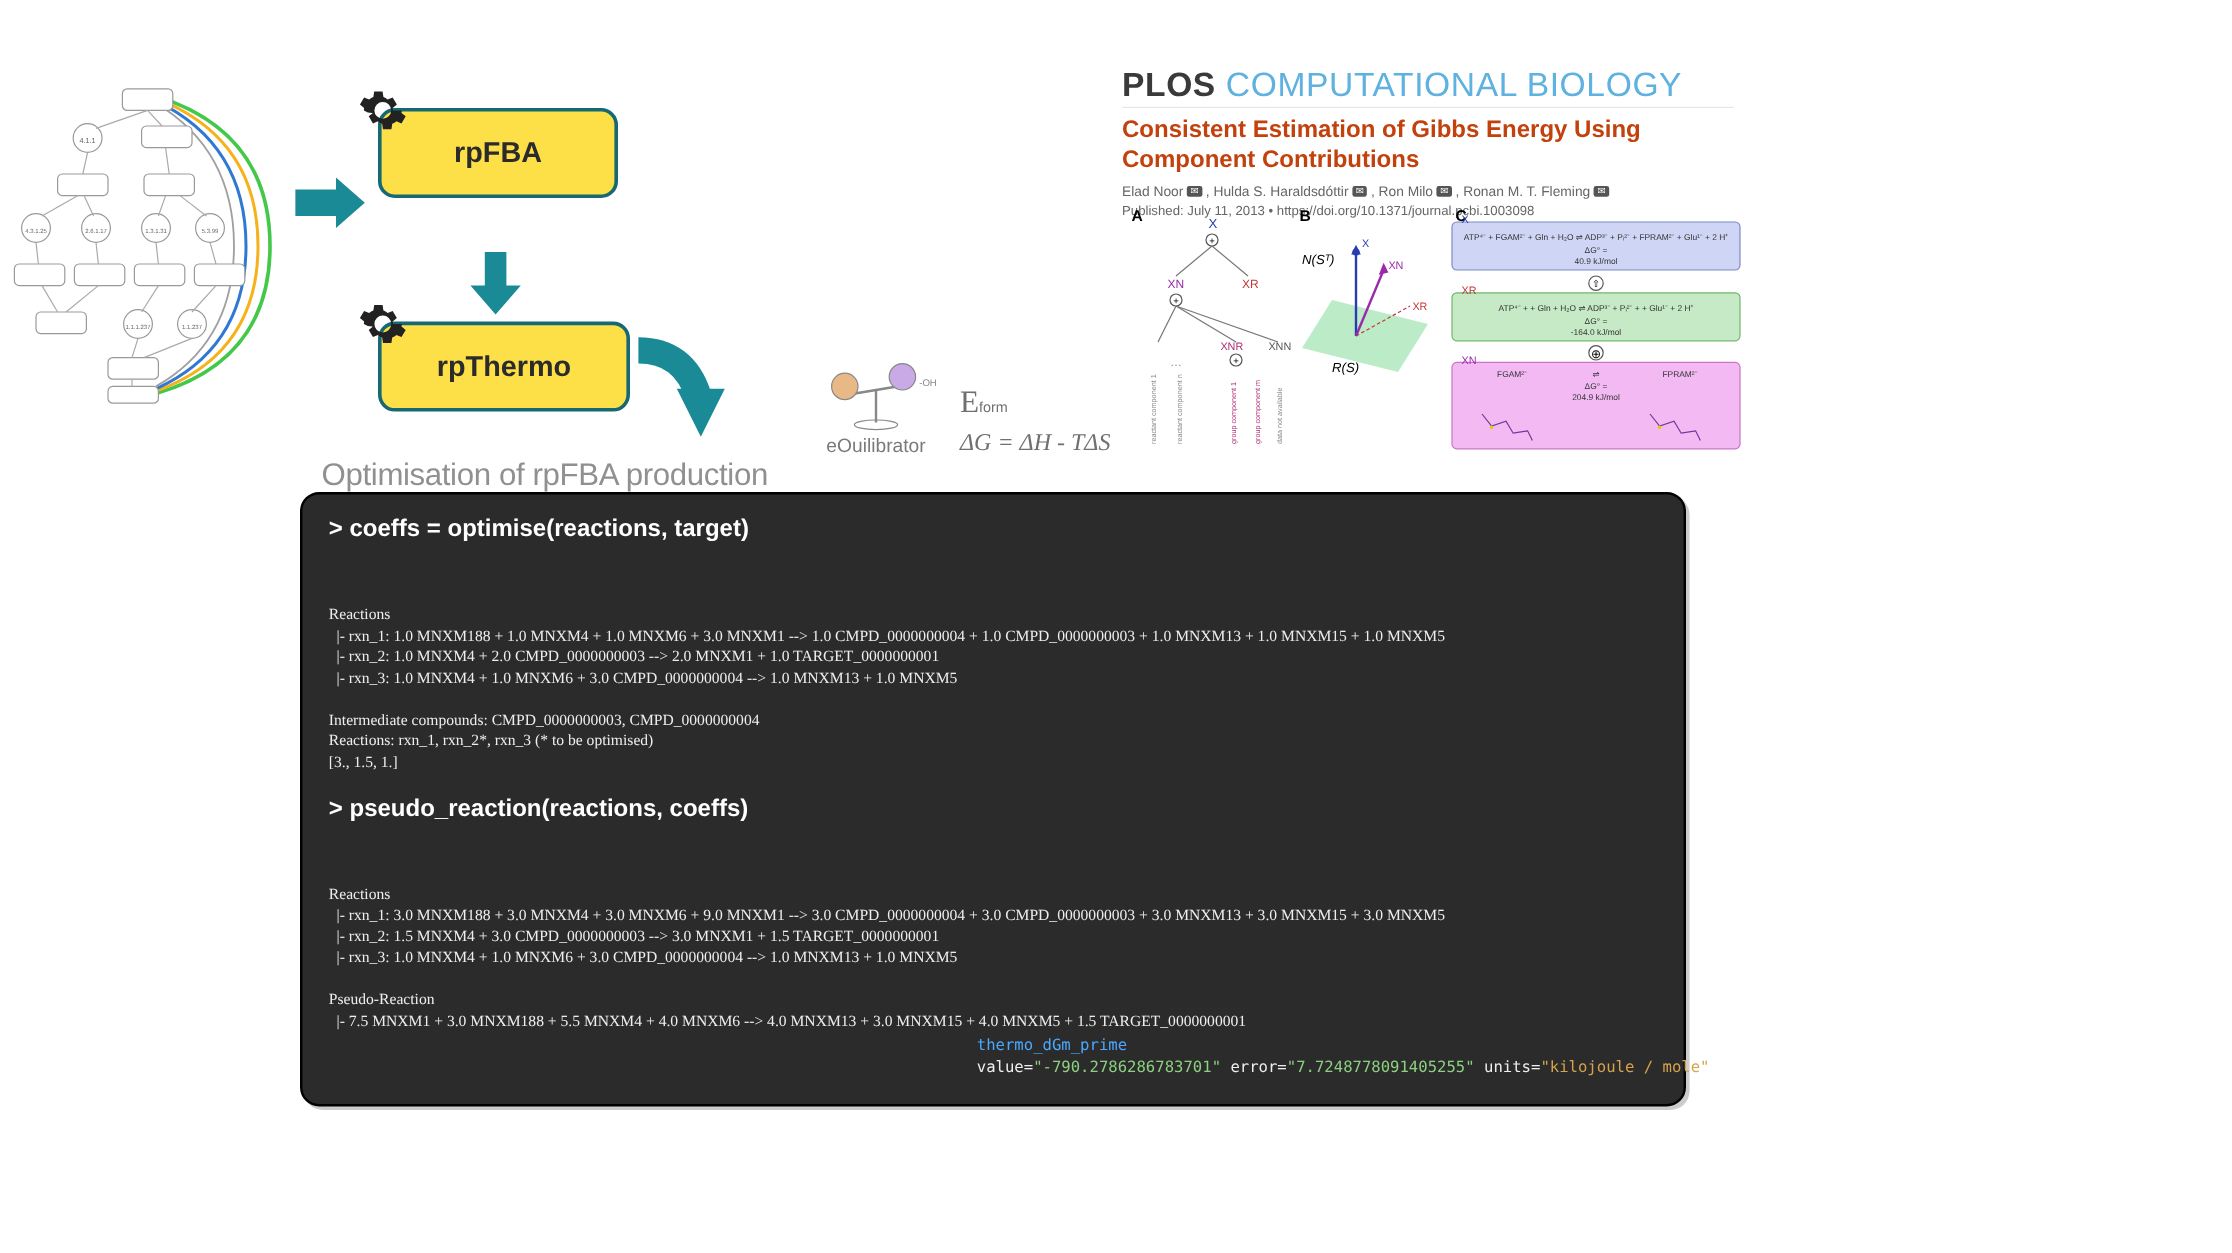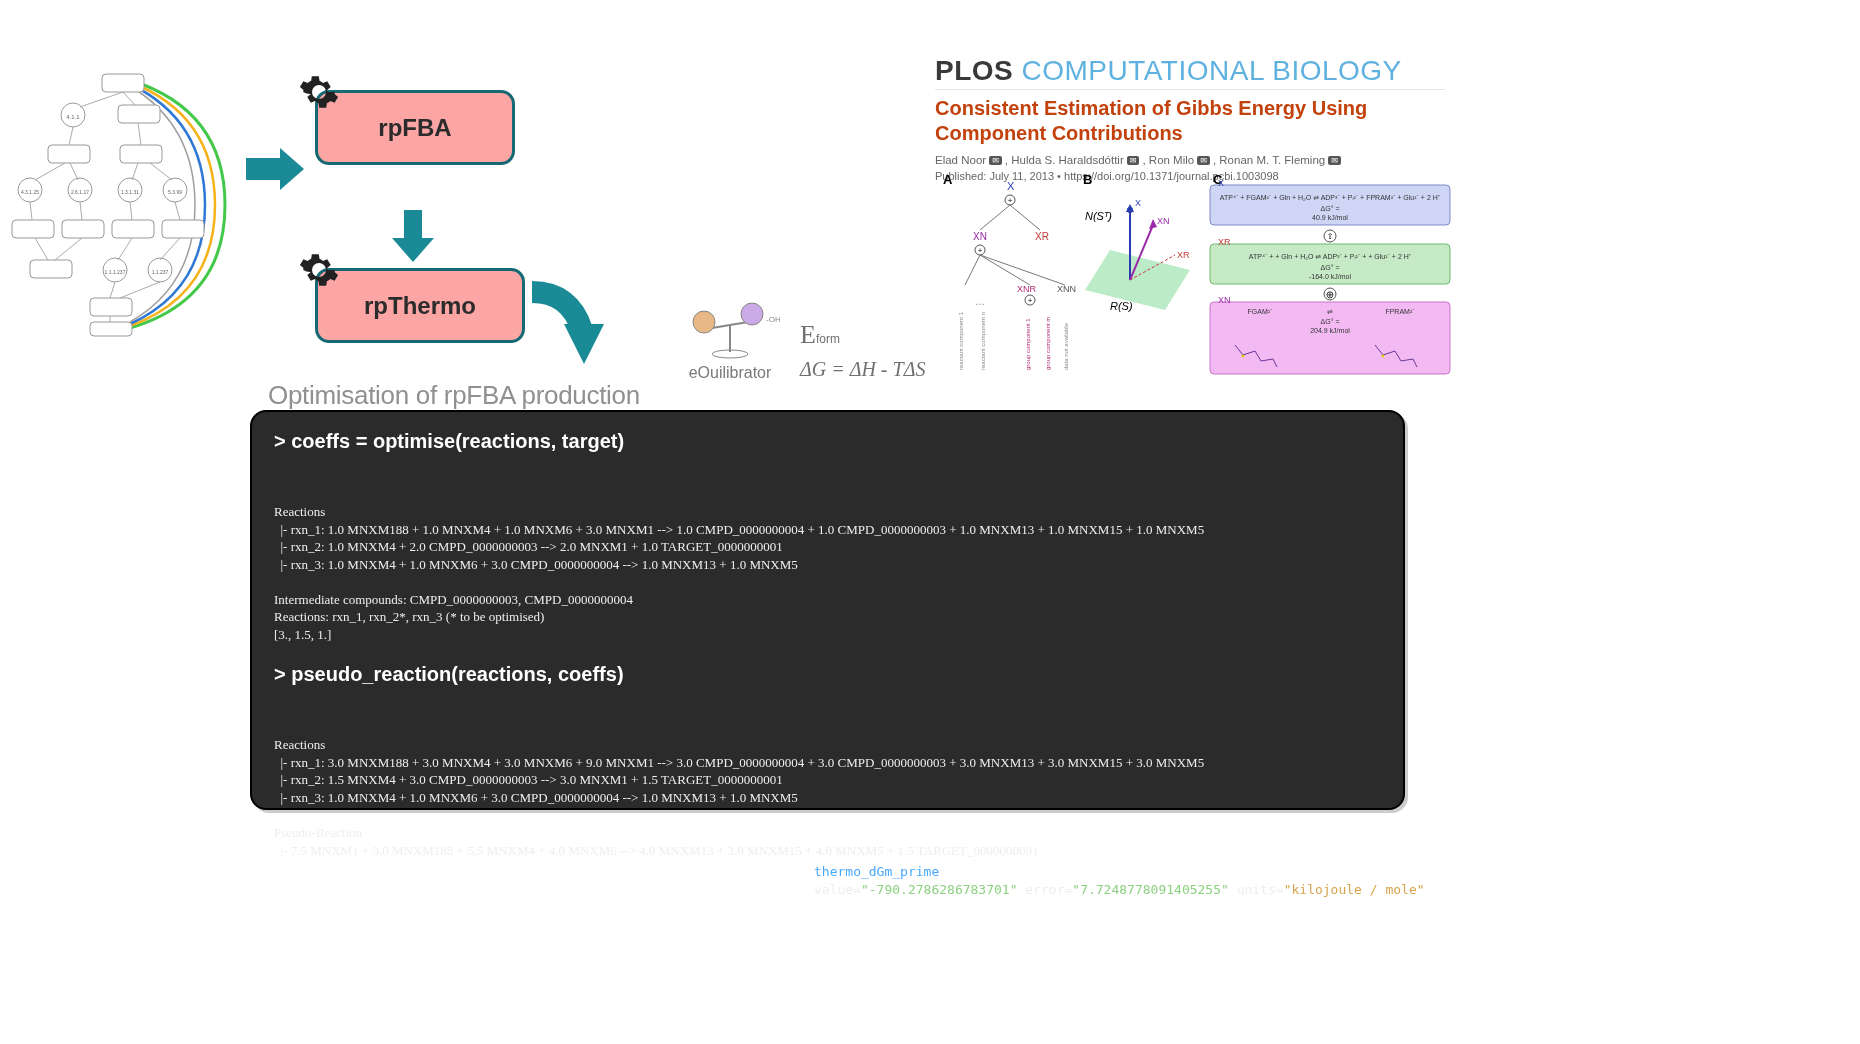--- a/index.html
+++ b/index.html
@@ -27,21 +27,21 @@
     top: 90px;
     left: 245px;
     width: 370px;
   }
   .pipe-box {
     position: relative;
     width: 200px;
     height: 75px;
     border: 3px solid #156874;
     border-radius: 14px;
-    background: #fca5a5;
+    background: #fde047;
     display: flex;
     align-items: center;
     justify-content: center;
     font-weight: 600;
     font-size: 24px;
     color: #2b2b2b;
   }
   .gear {
     position: absolute;
     top: -22px;
@@ -132,21 +132,21 @@
     width: 520px;
     height: 210px;
   }
 
   
   .term {
     position: absolute;
     top: 410px;
     left: 250px;
     width: 1155px;
-    height: 400px;
+    height: 512px;
     background: #2b2b2b;
     border-radius: 16px;
     border: 2px solid #000;
     color: #eee;
     padding: 16px 22px;
     font-family: "Menlo", "Consolas", monospace;
     font-size: 13px;
     line-height: 1.35;
     box-shadow: 3px 3px 0 rgba(0,0,0,.2);
   }

